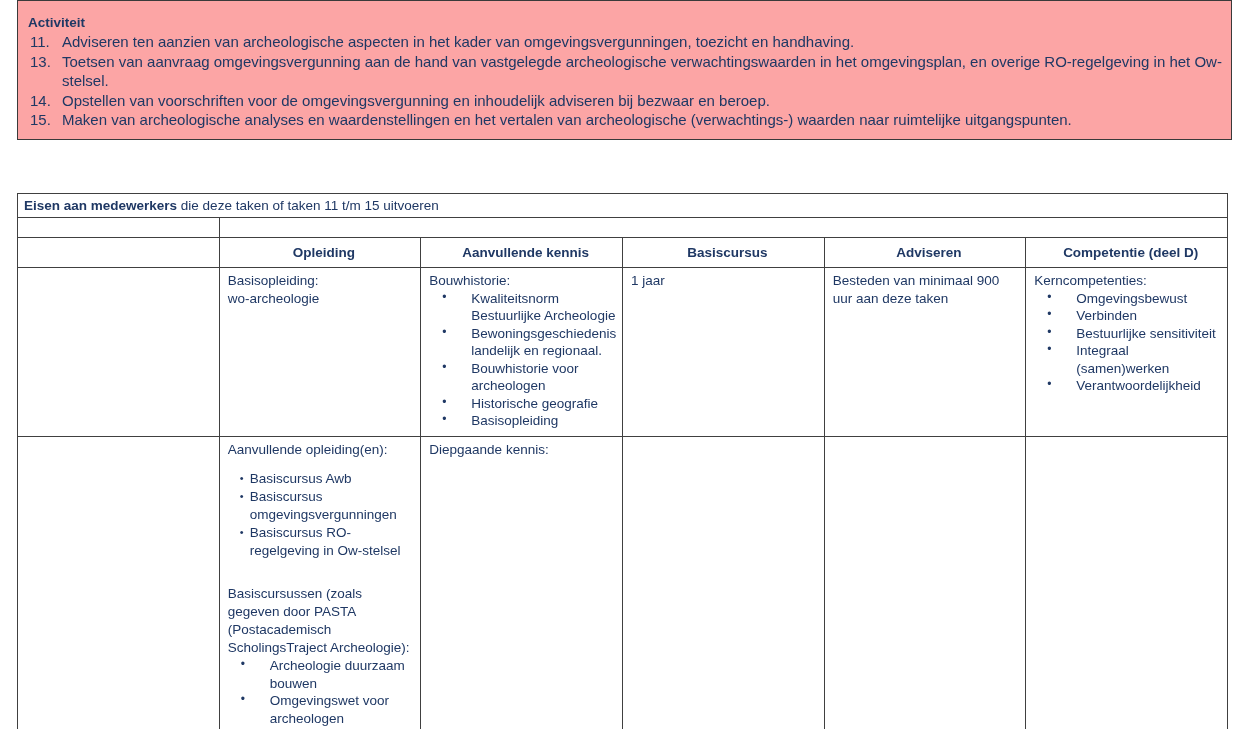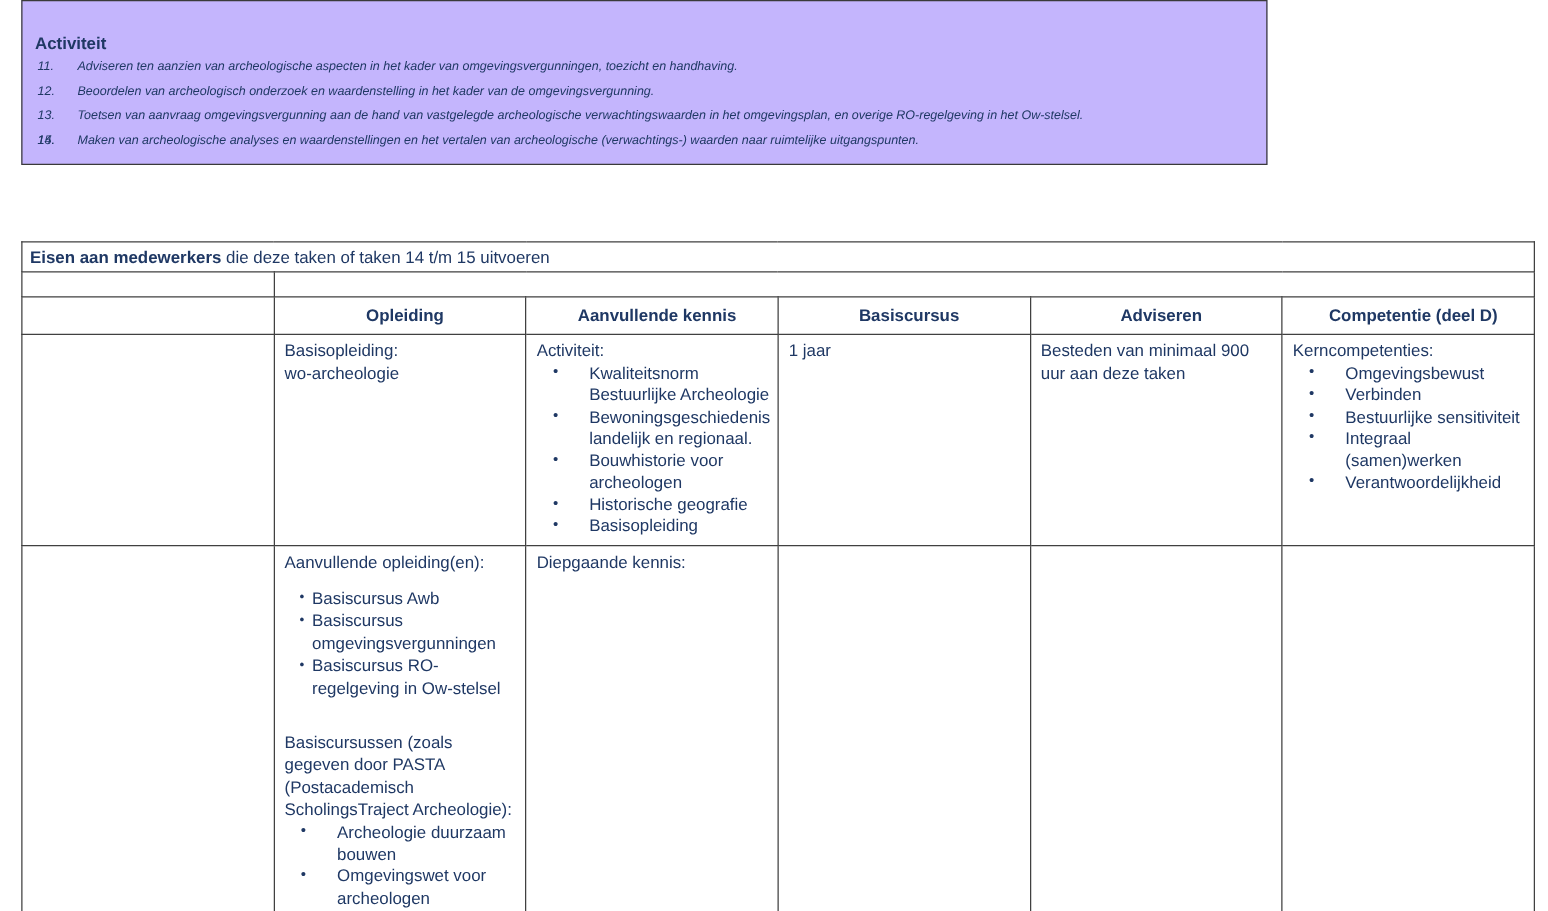--- a/index.html
+++ b/index.html
@@ -18,45 +18,44 @@
     position: relative;
     width: 1238px;
     height: 729px;
   }
 
   
   .activity-table {
     position: absolute;
     left: 17px;
     top: 0px;
-    width: 997px;
+    width: 1215px;
     border: 1px solid #3a3a3a;
-    background: #c4b5fd;
+    background: #fca5a5;
     box-sizing: border-box;
-    padding: 24px 8px 9px 8px;
+    padding: 12px 8px 9px 8px;
   }
   .activity-title {
     font-weight: bold;
     font-size: 13.5px;
     color: #1F3864;
     line-height: 19px;
     padding-left: 2px;
   }
   .activity-list {
     list-style: none;
     margin: 0;
     padding: 0;
   }
   .activity-item {
     position: relative;
-    font-size: 10px;
+    font-size: 15px;
     line-height: 19.5px;
     color: #1F3864;
     padding-left: 36px;
-    font-style: italic;
   }
   .activity-num {
     position: absolute;
     left: 4px;
     top: 0;
     width: 28px;
     text-align: left;
   }
 
   
@@ -146,41 +145,38 @@
 <div class="page">
 
   <div class="activity-table">
     <div class="activity-title">Activiteit</div>
     <ul class="activity-list">
       <li class="activity-item">
         <span class="activity-num">11.</span>
         <span>Adviseren ten aanzien van archeologische aspecten in het kader van omgevingsvergunningen, toezicht en handhaving.</span>
       </li>
       <li class="activity-item">
-        <span class="activity-num">12.</span>
-        <span>Beoordelen van archeologisch onderzoek en waardenstelling in het kader van de omgevingsvergunning.</span>
-      </li>
-      <li class="activity-item">
         <span class="activity-num">13.</span>
         <span>Toetsen van aanvraag omgevingsvergunning aan de hand van vastgelegde archeologische verwachtingswaarden in het omgevingsplan, en overige RO-regelgeving in het Ow-stelsel.</span>
       </li>
       <li class="activity-item">
         <span class="activity-num">14.</span>
+        <span>Opstellen van voorschriften voor de omgevingsvergunning en inhoudelijk adviseren bij bezwaar en beroep.</span>
       </li>
       <li class="activity-item">
         <span class="activity-num">15.</span>
         <span>Maken van archeologische analyses en waardenstellingen en het vertalen van archeologische (verwachtings-) waarden naar ruimtelijke uitgangspunten.</span>
       </li>
     </ul>
   </div>
 
   <table class="eisen-table">
     <tbody>
         <tr>
-      <td class="title-cell" colspan="6"><span class="title-strong">Eisen aan medewerkers</span><span> die deze taken of taken 14 t/m 15 uitvoeren</span></td>
+      <td class="title-cell" colspan="6"><span class="title-strong">Eisen aan medewerkers</span><span> die deze taken of taken 11 t/m 15 uitvoeren</span></td>
     </tr>
     <tr class="spacer-row">
       <td class="c-empty"></td>
       <td class="c-opl" colspan="5"></td>
     </tr>
     <tr>
       <td class="c-empty"></td>
       <td class="hdr c-opl">Opleiding</td>
       <td class="hdr c-kennis">Aanvullende kennis</td>
       <td class="hdr c-werk">Basiscursus</td>
@@ -188,21 +184,21 @@
       <td class="hdr c-comp">Competentie (deel D)</td>
     </tr>
 
     <tr>
       <td class="c-empty"></td>
       <td class="cell">
         <span class="lead">Basisopleiding:</span>
         <span class="lead">wo-archeologie</span>
       </td>
       <td class="cell">
-        <span class="lead">Activiteit:</span>
+        <span class="lead">Bouwhistorie:</span>
         <ul class="dots">
           <li>Kwaliteitsnorm  Bestuurlijke  Archeologie</li>
           <li>Bewoningsgeschiedenis landelijk en regionaal.</li>
           <li>Bouwhistorie voor archeologen</li>
           <li>Historische  geografie</li>
           <li>Basisopleiding</li>
         </ul>
       </td>
       <td class="cell">1 jaar</td>
       <td class="cell">Besteden van minimaal 900 uur aan deze taken</td>

